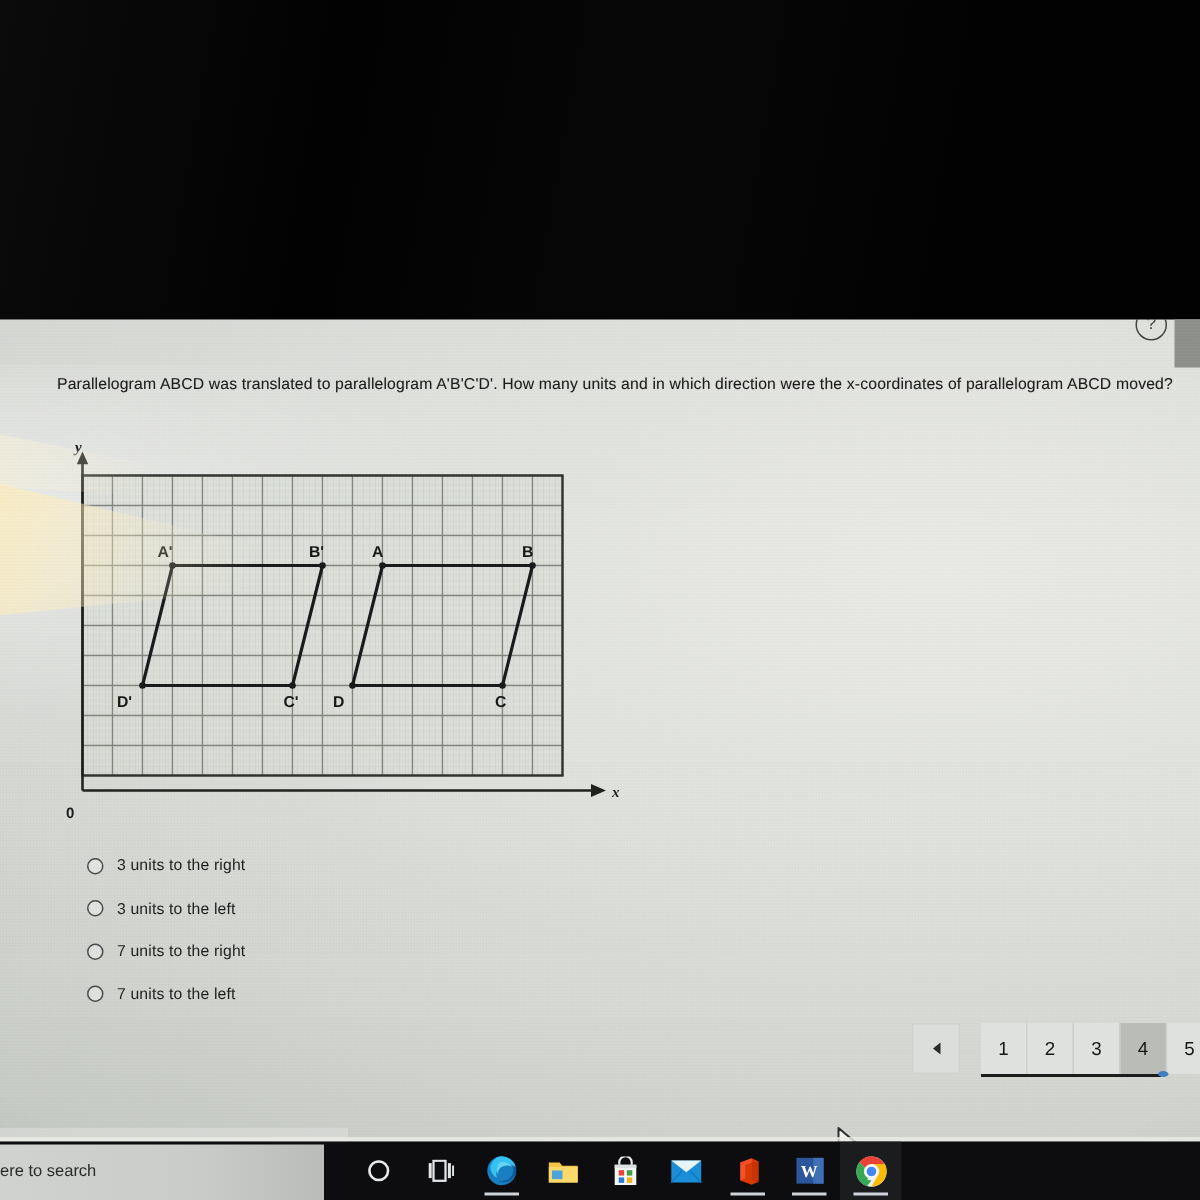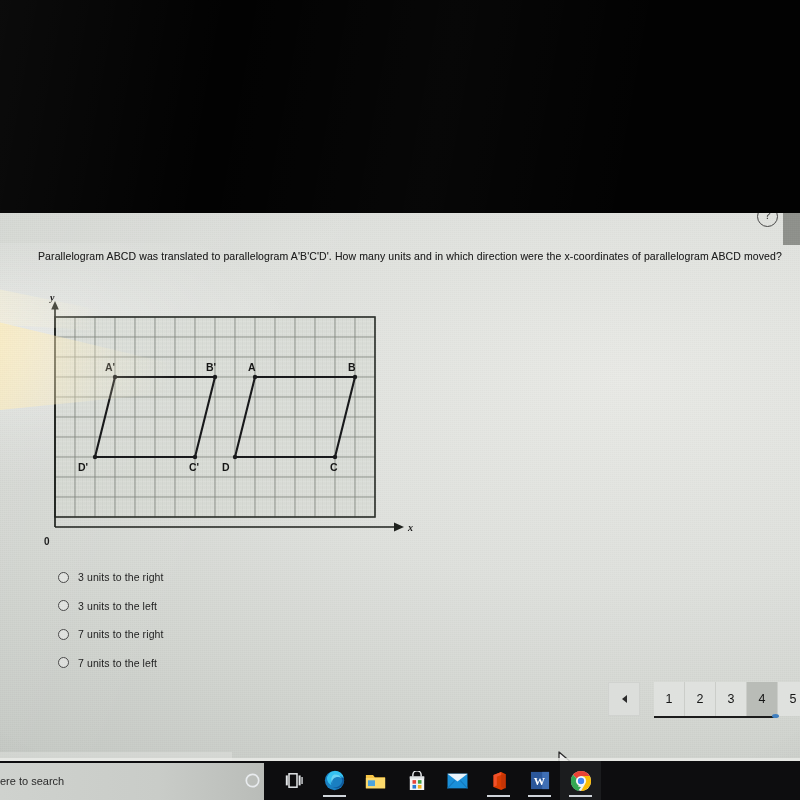--- a/index.html
+++ b/index.html
@@ -125,21 +125,21 @@
 
   
   #cursor{position:absolute;left:558px;top:538px;}
 
   
   #taskbar{
     position:absolute;left:0;top:761px;width:800px;height:39px;
     background:#0d0d0f;overflow:hidden;
   }
   #taskbar-left{
-    position:absolute;left:0;top:2px;width:264px;height:37px;
+    position:absolute;left:0;top:2px;width:216px;height:37px;
     background:linear-gradient(90deg,#cfd2ce 0%,#c9ccc8 60%,#b9bcb8 100%);
   }
   #search-text{
     position:absolute;left:0px;top:12px;font-size:11px;color:#2a2a2a;
     font-family:"Liberation Sans",sans-serif;
   }
   #tray{position:absolute;left:232px;top:0;height:39px;display:flex;align-items:center;}
   .tbicon{width:41px;height:39px;display:flex;align-items:center;justify-content:center;position:relative;}
   .tbicon.active:after{
     content:"";position:absolute;left:9px;bottom:3px;width:23px;height:2px;background:#cfd4da;

